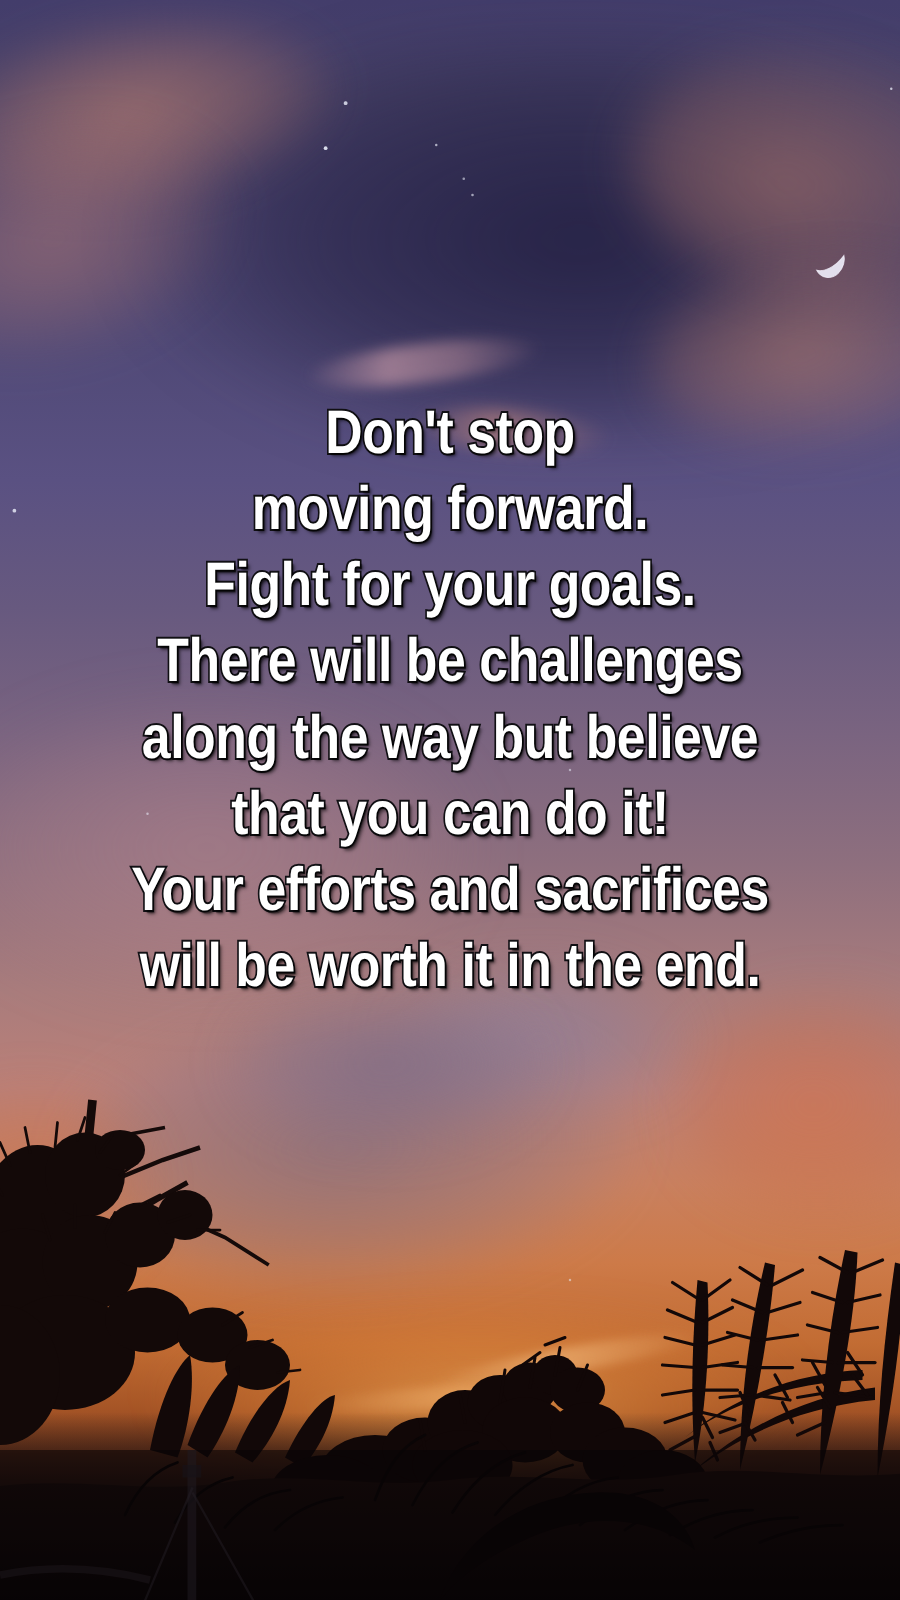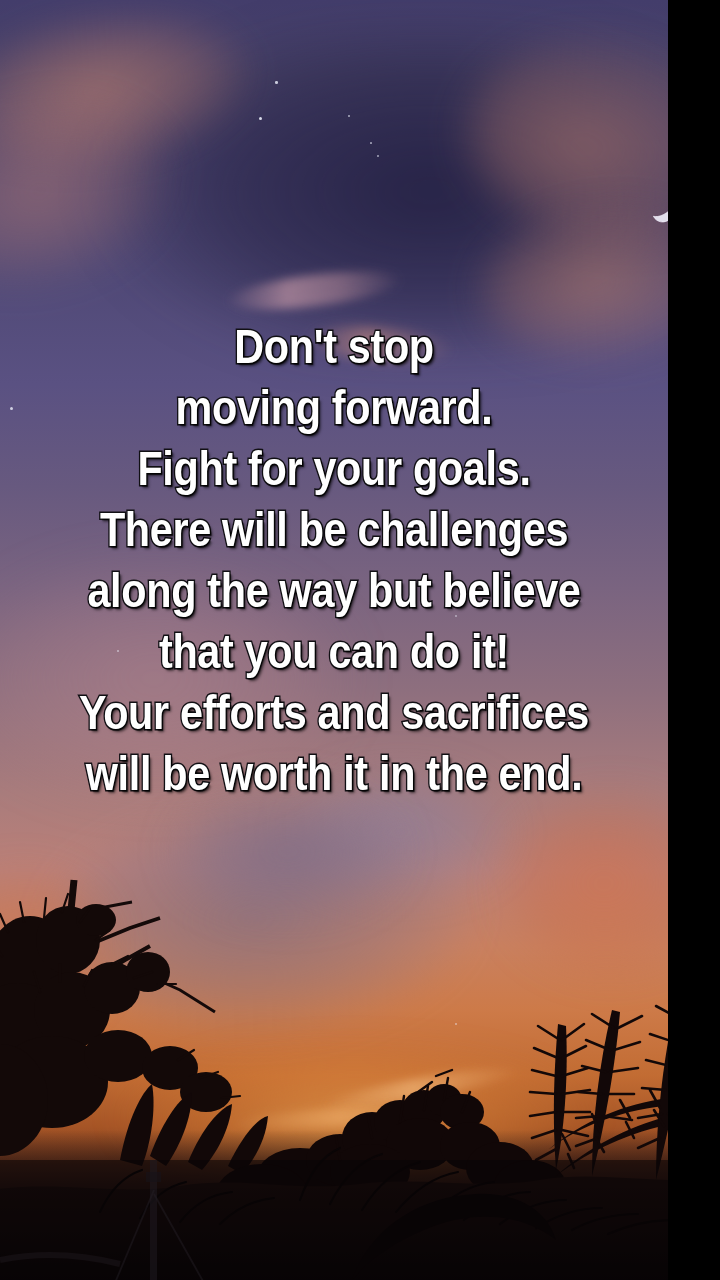--- a/index.html
+++ b/index.html
@@ -7,21 +7,21 @@
     margin: 0;
     padding: 0;
     background: #000;
   }
   body {
     font-family: "Liberation Sans", sans-serif;
   }
 
   #poster {
     position: relative;
-    width: 668px;
+    width: 720px;
     height: 1280px;
     overflow: hidden;
     background: #2c2a4a;
     user-select: none;
   }
 
   
   .sky-base {
     position: absolute;
     inset: 0;

